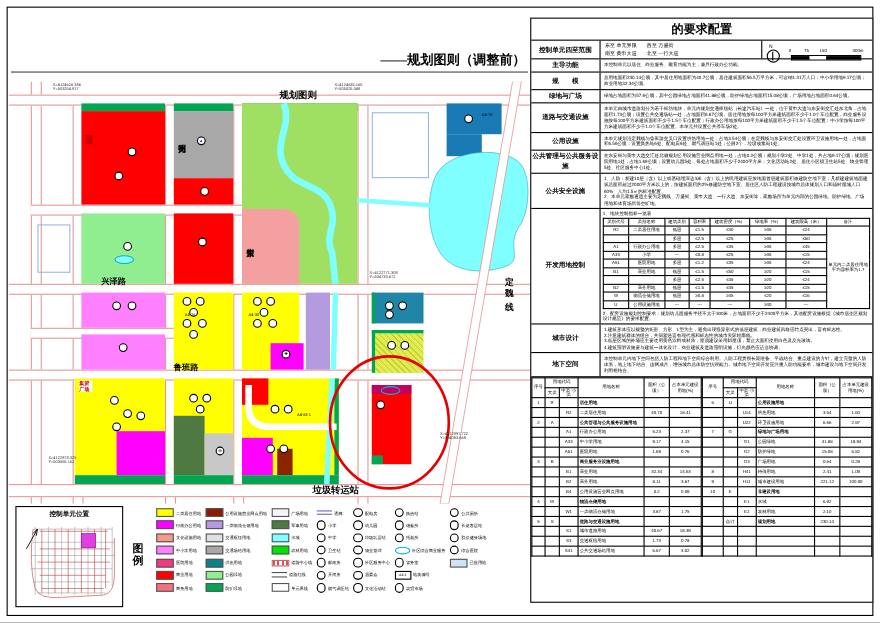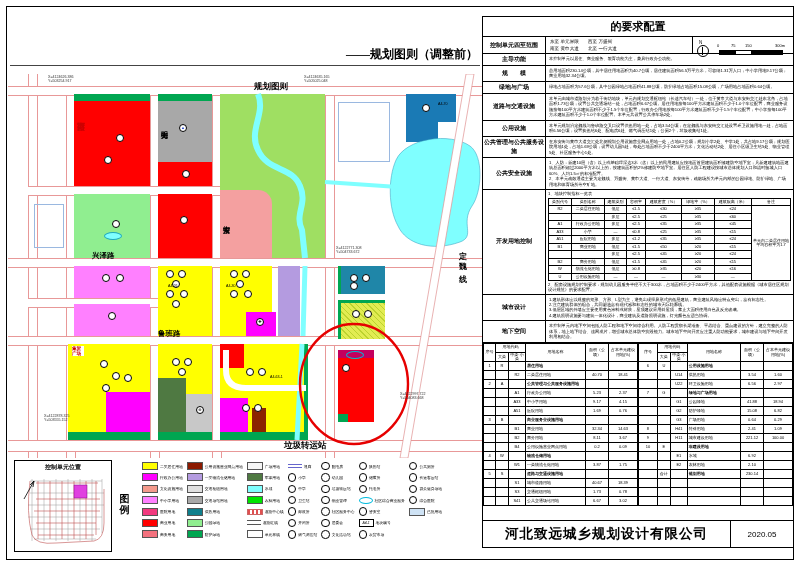--- a/index.html
+++ b/index.html
@@ -913,18 +913,14 @@
               <td></td>
               <td></td>
               <td class="nm"></td>
               <td></td>
               <td></td>
             </tr>
           </tbody>
         </table>
     </div>
 
-    <div id="footer">
-      <div class="co">河北致远城乡规划设计有限公司</div>
-      <div class="dt">2020.05</div>
-    </div>
   </div>
 </div>
 
 </body></html>

